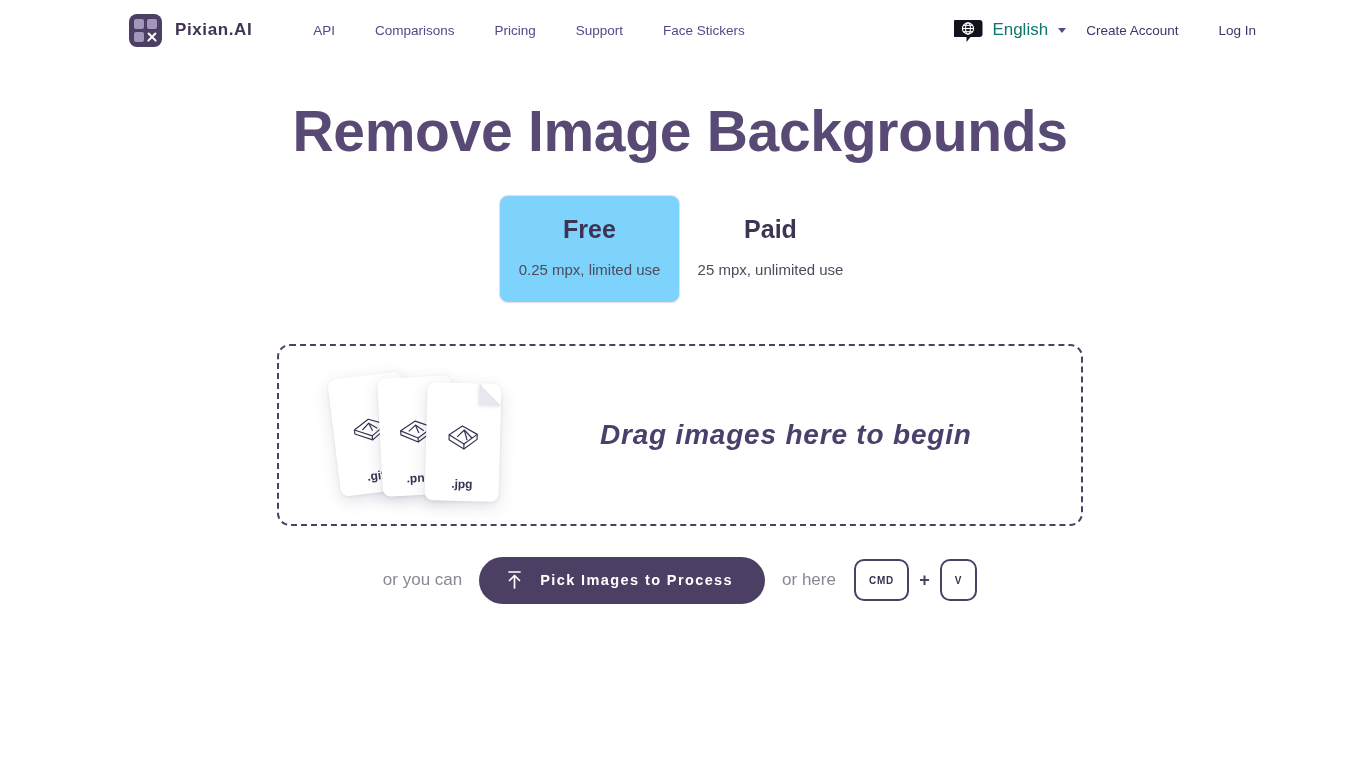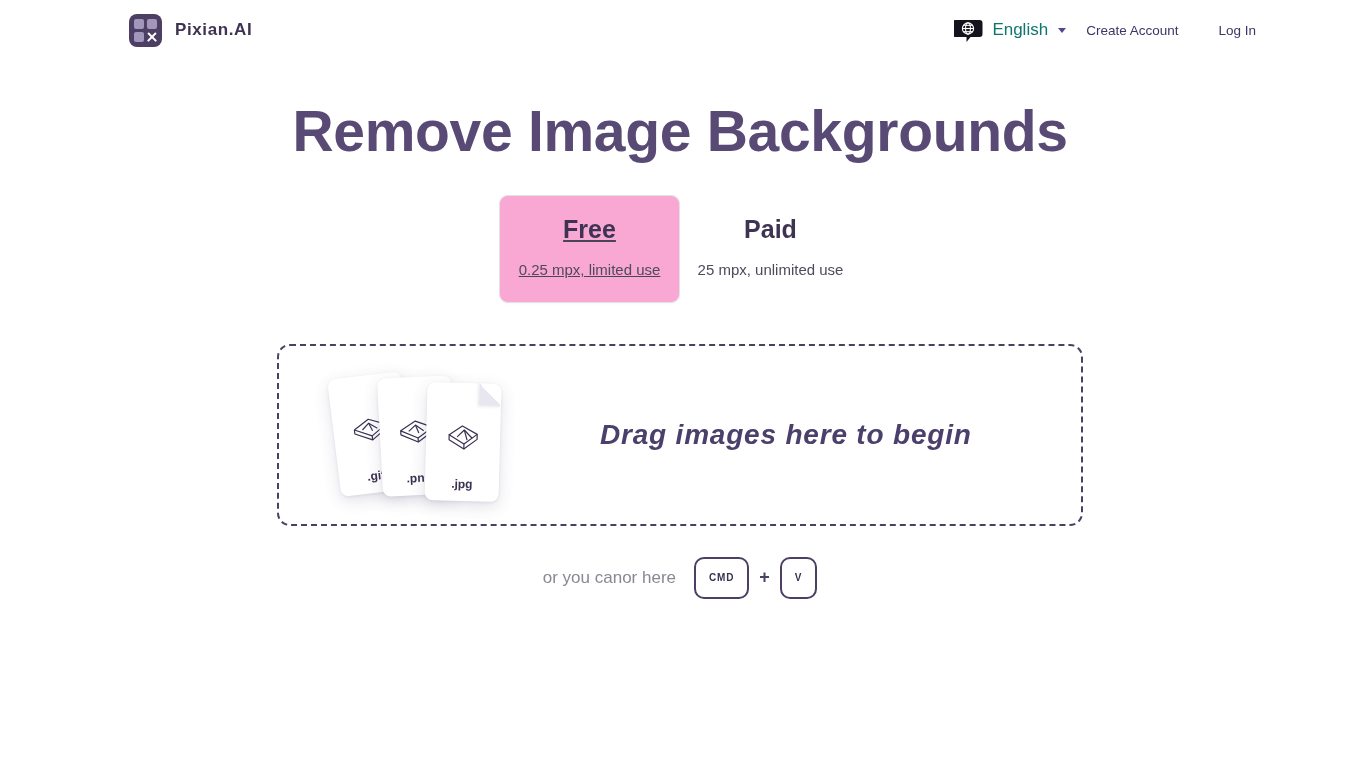--- a/index.html
+++ b/index.html
@@ -166,23 +166,22 @@
     width: 181px;
     padding: 19px 10px 24px;
     text-align: center;
     border-radius: 9px;
     border: 1px solid transparent;
     background: transparent;
     cursor: pointer;
   }
   .tier.selected {
     border-color: #e4e2e8;
-    background: #f9a8d4;
+    background: #7dd3fc;
     box-shadow: 0 1px 2px rgba(60,50,90,0.04);
-    text-decoration: underline;
   }
   .tier .tier-name {
     font-size: 25px;
     font-weight: bold;
     color: #3e3352;
   }
   .tier .tier-desc {
     margin-top: 17px;
     font-size: 15px;
     color: #4e4a5c;
@@ -329,20 +328,27 @@
   <a class="brand" href="#">
     <span class="logo-mark">
       <span class="sq a"></span>
       <span class="sq b"></span>
       <span class="sq c"></span>
       <span class="x"></span>
     </span>
     <span class="brand-name">Pixian.AI</span>
   </a>
 
+  <nav class="nav">
+    <a href="#">API</a>
+    <a href="#">Comparisons</a>
+    <a href="#">Pricing</a>
+    <a href="#">Support</a>
+    <a href="#">Face Stickers</a>
+  </nav>
 
   <div class="header-right">
     <div class="lang">
       <span class="globe-bubble">
         <svg width="30" height="30" viewBox="0 0 30 30" aria-hidden="true">
           <path d="M3 4 h24 a3 3 0 0 1 3 3 v11 a3 3 0 0 1 -3 3 h-9 l-4 5 v-5 h-11 a3 3 0 0 1 -3 -3 v-11 a3 3 0 0 1 3 -3 z" fill="#14121c" transform="translate(-1.5,1)"></path>
           <g stroke="#ffffff" stroke-width="1.1" fill="none">
             <circle cx="14" cy="13.5" r="5.6"></circle>
             <ellipse cx="14" cy="13.5" rx="2.4" ry="5.6"></ellipse>
             <line x1="8.4" y1="13.5" x2="19.6" y2="13.5"></line>
@@ -430,20 +436,32 @@
 
     </div>
 
     <div class="drop-text">Drag images here to begin</div>
   </div>
 </section>
 
 <section class="action-row">
   <span class="hint">or you can</span>
 
+  <button class="pick-btn">
+    <span class="upload-ico">
+      <svg width="19" height="22" viewBox="0 0 19 22" aria-hidden="true">
+        <g stroke="#ffffff" stroke-width="1.7" fill="none" stroke-linecap="round" stroke-linejoin="round">
+          <line x1="4" y1="3" x2="15" y2="3"></line>
+          <line x1="9.5" y1="19" x2="9.5" y2="7"></line>
+          <polyline points="4.5,11.5 9.5,6.5 14.5,11.5"></polyline>
+        </g>
+      </svg>
+    </span>
+    <span>Pick Images to Process</span>
+  </button>
 
   <span class="hint">or here</span>
 
   <div class="keys">
     <span class="key">CMD</span>
     <span class="plus">+</span>
     <span class="key">V</span>
   </div>
 </section>
 

